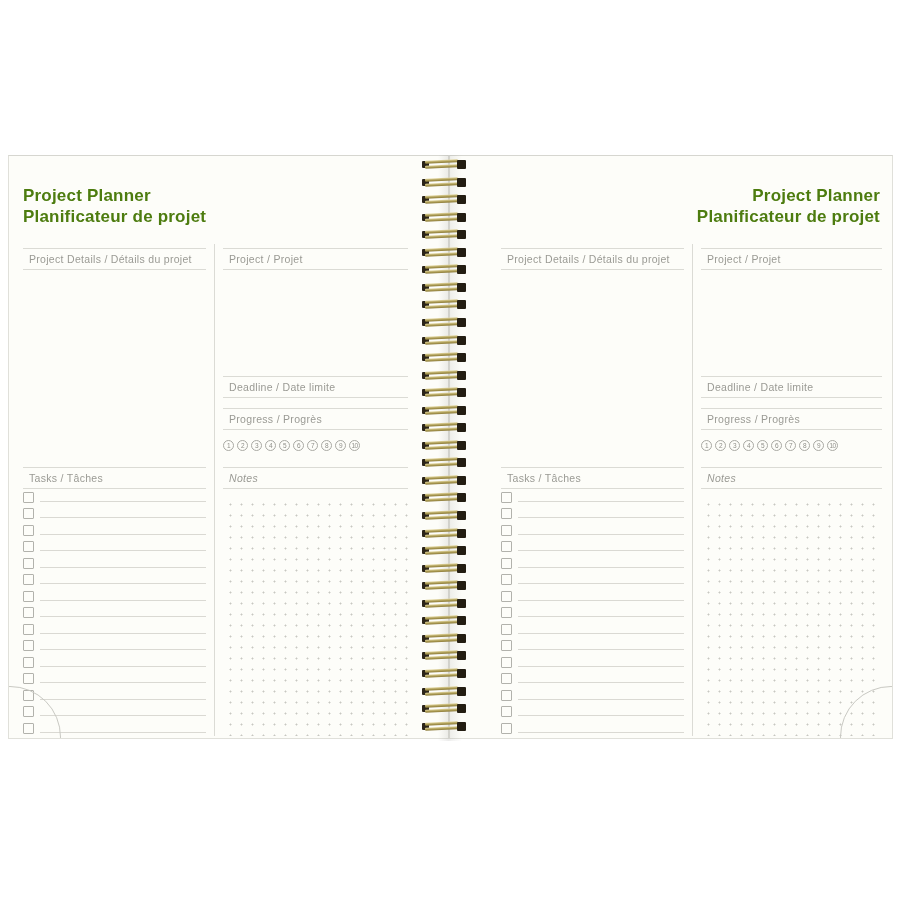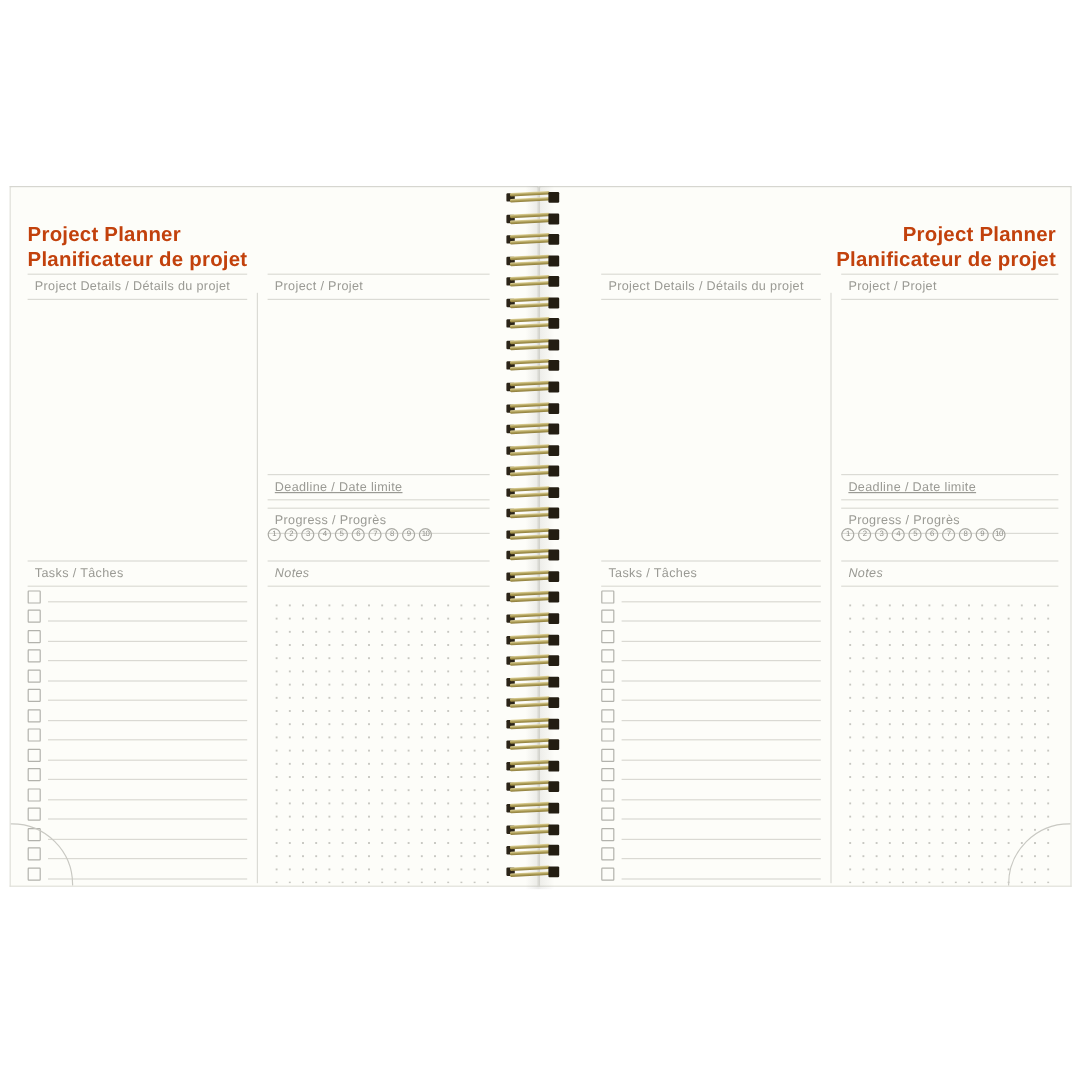--- a/index.html
+++ b/index.html
@@ -10,21 +10,21 @@
   .book{position:absolute;left:8px;top:155px;width:885px;height:586px;}
   .page{
     position:absolute;top:0;height:584px;background:#fdfdf9;
     border:1px solid #e0e0da;border-top-color:#d6d6d0;box-sizing:border-box;
     overflow:hidden;
   }
   .page-left{left:0;width:441px;}
   .page-right{left:441px;width:444px;}
 
   .page-title{
-    position:absolute;top:30px;color:#c2410c;font-weight:bold;
+    position:absolute;top:30px;color:#4d7c0f;font-weight:bold;
     font-size:17px;line-height:20.5px;letter-spacing:.2px;white-space:nowrap;
   }
   .page-left .page-title{left:14px;text-align:left;}
   .page-right .page-title{right:12px;text-align:right;}
 
   .field-box{
     position:absolute;box-sizing:border-box;
     border-top:1px solid #dbdbd5;border-bottom:1px solid #dbdbd5;
     color:#9a9a94;font-size:10.5px;letter-spacing:.3px;
     padding:4px 0 4px 6px;white-space:nowrap;overflow:hidden;
@@ -33,23 +33,23 @@
   .page-left .col1{left:14px;width:183px;}
   .page-left .col2{left:214px;width:185px;}
   .page-left .col-divider{left:205px;}
   
   .page-right .col1{left:51px;width:183px;}
   .page-right .col2{left:251px;width:181px;}
   .page-right .col-divider{left:242px;}
 
   .col-divider{position:absolute;top:88px;height:492px;width:1px;background:#dbdbd5;}
 
-  .box-top{top:72px;}
-  .box-deadline{top:239px;text-decoration:underline;}
-  .box-progress{top:267px;}
+  .box-top{top:92px;}
+  .box-deadline{top:220px;}
+  .box-progress{top:252px;}
   .box-notes{top:311px;font-style:italic;}
   .box-tasks{top:311px;}
 
   .progress-row{position:absolute;top:283px;height:13px;display:flex;gap:3px;align-items:center;}
   .progress-circle{
     width:11px;height:11px;box-sizing:border-box;border:1px solid #a9a9a3;border-radius:50%;
     color:#8f8f89;font-size:6.5px;line-height:9px;text-align:center;letter-spacing:-.5px;
     flex:0 0 auto;overflow:hidden;
   }
 

